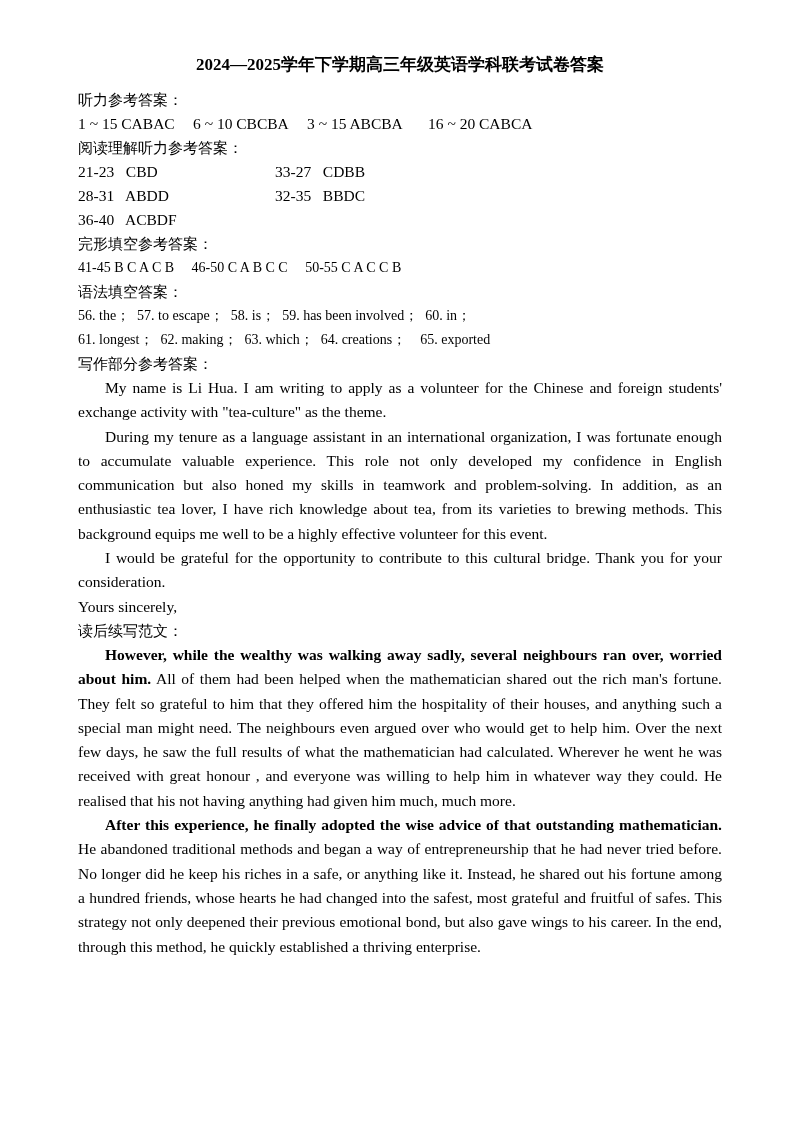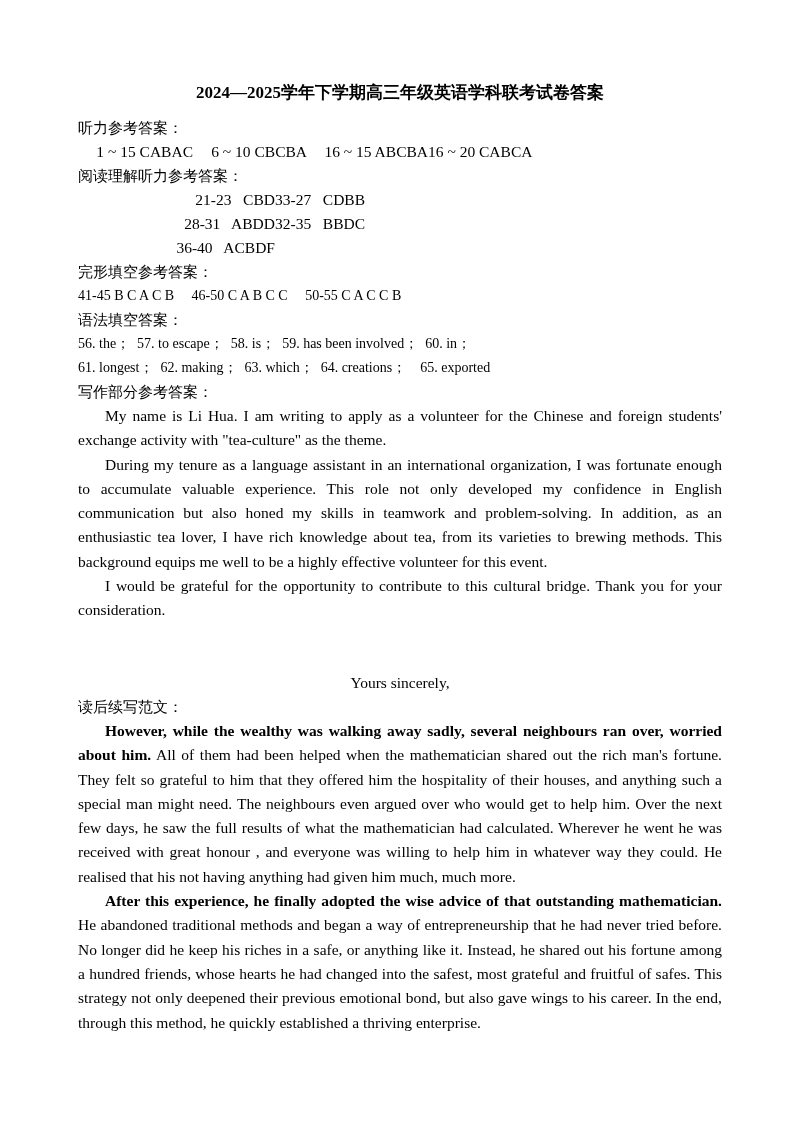--- a/index.html
+++ b/index.html
@@ -4,69 +4,69 @@
 <style>
   * { box-sizing: border-box; }
   html, body { margin: 0; padding: 0; background: #ffffff; }
   body {
     font-family: "Liberation Serif", "DejaVu Serif", serif;
     color: #000000;
   }
   .page {
     width: 800px;
     min-height: 1131px;
-    padding: 80px 78px 40px 78px;
+    padding: 52px 78px 40px 78px;
     background: #ffffff;
   }
   .title {
     font-size: 17px;
     font-weight: bold;
     text-align: center;
     line-height: 26px;
     margin: 0 0 10px 0;
   }
   .cn-label {
     font-size: 15px;
     line-height: 24px;
     white-space: pre;
   }
   .ans-line {
     font-size: 14px;
     line-height: 24px;
     white-space: pre;
   }
   .row { display: flex; line-height: 24px; font-size: 15.5px; }
-  .row span { white-space: pre; text-align: right; }
+  .row span { white-space: pre; }
   .lg0 { width: 115px; }
   .lg1 { width: 114px; }
   .lg2 { width: 121px; }
   .rd-left { width: 197px; }
   .para {
     font-size: 15.5px;
     line-height: 24.3px;
     text-align: justify;
     margin: 0;
   }
   .indent { text-indent: 27px; }
-  .right { text-align: center; margin-top: 48px; }
+  .right { text-align: left; }
   .gap-top { }
   .bold { font-weight: bold; }
 </style>
 </head>
 <body>
 
 <div class="page">
 
   <h1 class="title">2024—2025学年下学期高三年级英语学科联考试卷答案</h1>
 
   <div class="cn-label">听力参考答案：</div>
   <div class="row">
     <span class="lg0">1 ~ 15 CABAC</span>
     <span class="lg1">6 ~ 10 CBCBA</span>
-    <span class="lg2">16 ~ 15 ABCBA</span>
+    <span class="lg2">3 ~ 15 ABCBA</span>
     <span>16 ~ 20 CABCA</span>
   </div>
 
   <div class="cn-label">阅读理解听力参考答案：</div>
   <div class="row">
     <span class="rd-left">21-23   CBD</span>
     <span>33-27   CDBB</span>
   </div>
   <div class="row">
     <span class="rd-left">28-31   ABDD</span>

